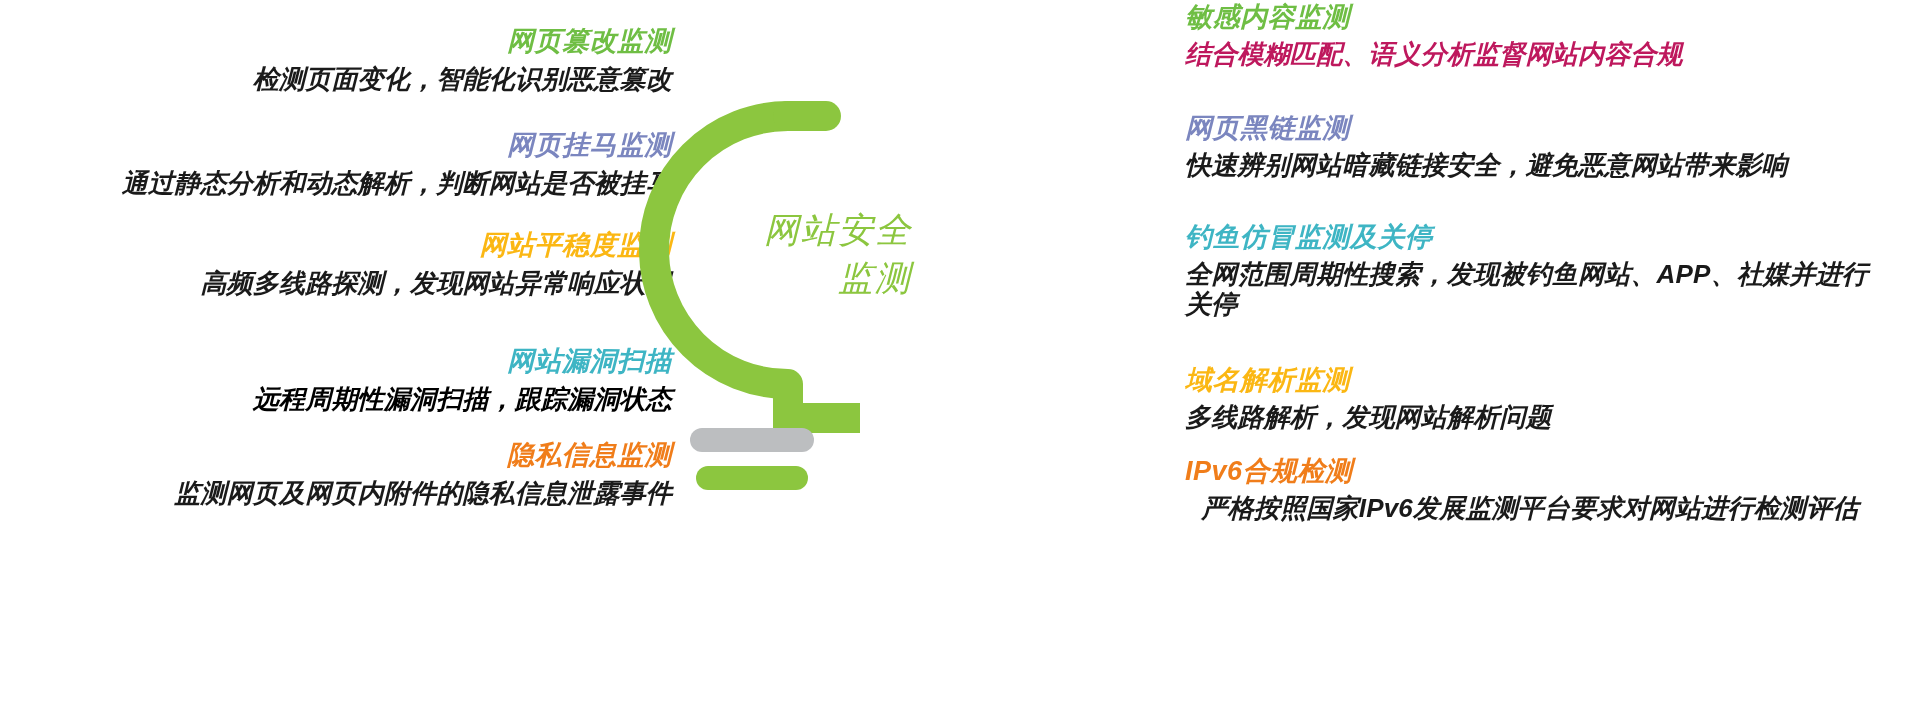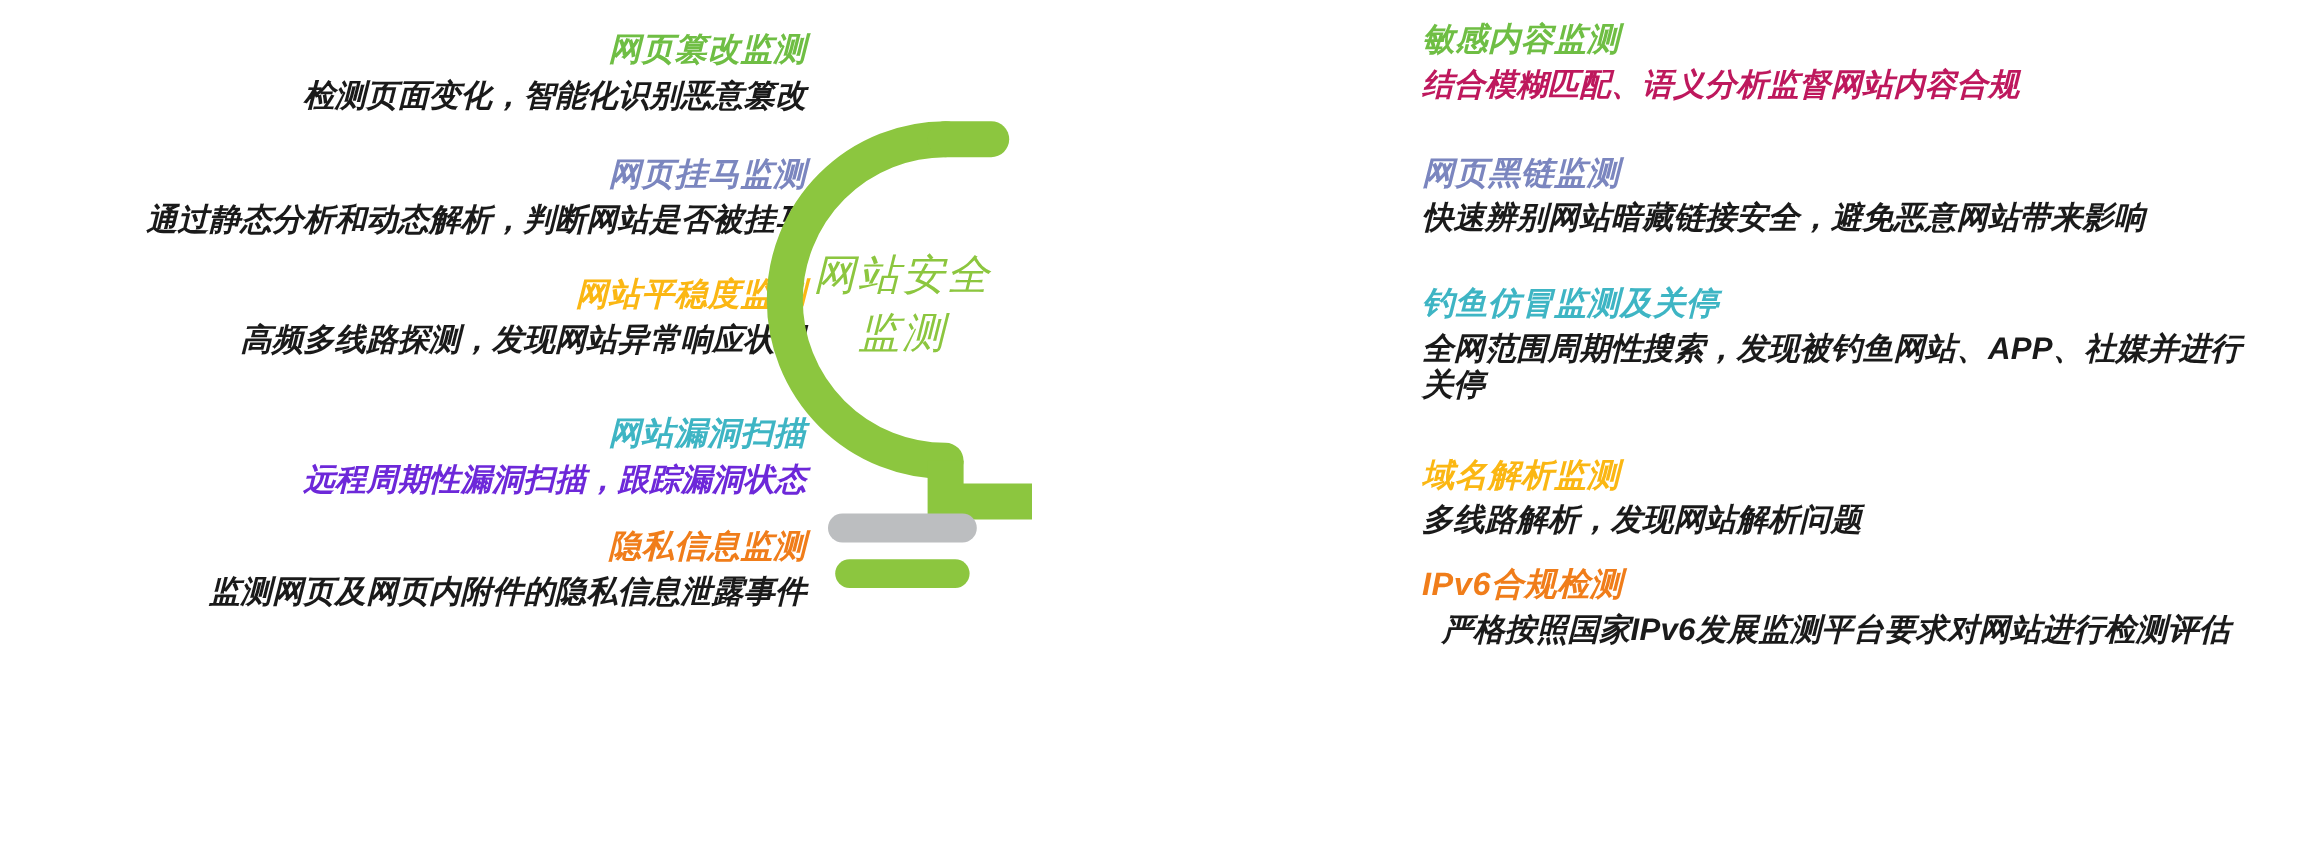--- a/index.html
+++ b/index.html
@@ -66,21 +66,21 @@
   .col-left .item + .item { margin-top: 26px; }
   .col-left .item-title { margin-bottom: 6px; }
   .col-left .item:nth-child(1) { margin-top: 14px; }
   .col-left .item:nth-child(2) { margin-top: 34px; }
   .col-left .item:nth-child(3) { margin-top: 30px; }
   .col-left .item:nth-child(4) { margin-top: 46px; }
   .col-left .item:nth-child(5) { margin-top: 24px; }
 
   
   .col-right .item-title { margin-bottom: 5px; }
-  .col-right .item:nth-child(1) { margin-top: 16px; }
+  .col-right .item:nth-child(1) { margin-top: 0; }
   .col-right .item:nth-child(2) { margin-top: 42px; }
   .col-right .item:nth-child(3) { margin-top: 40px; }
   .col-right .item:nth-child(4) { margin-top: 44px; }
   .col-right .item:nth-child(5) { margin-top: 22px; }
   .col-right .item-desc { max-width: 690px; }
 
   
   .bulb-wrap {
     position: absolute;
     left: 592px;
@@ -121,21 +121,21 @@
       <div class="item-desc" style="color: rgb(26, 26, 26);">通过静态分析和动态解析，判断网站是否被挂马</div>
     </div>
 
     <div class="item">
       <div class="item-title" style="color: rgb(251, 183, 19);">网站平稳度监测</div>
       <div class="item-desc" style="color: rgb(26, 26, 26);">高频多线路探测，发现网站异常响应状况</div>
     </div>
 
     <div class="item">
       <div class="item-title" style="color: rgb(62, 181, 196);">网站漏洞扫描</div>
-      <div class="item-desc" style="color: #6d28d9; text-align: right;">远程周期性漏洞扫描，跟踪漏洞状态</div>
+      <div class="item-desc" style="color: #000000; text-align: right;">远程周期性漏洞扫描，跟踪漏洞状态</div>
     </div>
 
     <div class="item">
       <div class="item-title" style="color: rgb(240, 125, 26);">隐私信息监测</div>
       <div class="item-desc" style="color: rgb(26, 26, 26);">监测网页及网页内附件的隐私信息泄露事件</div>
     </div>
 
   </div>
 
   <div class="bulb-wrap">
@@ -148,21 +148,21 @@
                L 196 330
                L 268 330" fill="none" stroke="#8CC63F" stroke-width="30" stroke-linecap="butt" stroke-linejoin="miter"></path>
 
       <path d="M 196 28 L 234 28" fill="none" stroke="#8CC63F" stroke-width="30" stroke-linecap="round"></path>
 
       <rect x="98" y="340" width="124" height="24" rx="12" fill="#BCBEC0"></rect>
 
       <rect x="104" y="378" width="112" height="24" rx="12" fill="#8CC63F"></rect>
     </svg>
 
-    <div class="bulb-text" style="color: rgb(140, 198, 63);">
+    <div class="bulb-text" style="color: rgb(140, 198, 63); text-align: right;">
       <span class="l1">网站安全</span>
       <span class="l2">监测</span>
     </div>
   </div>
 
   <div class="col col-right">
 
     <div class="item">
       <div class="item-title" style="color: rgb(111, 190, 68);">敏感内容监测</div>
       <div class="item-desc" style="color: #be185d;">结合模糊匹配、语义分析监督网站内容合规</div>

